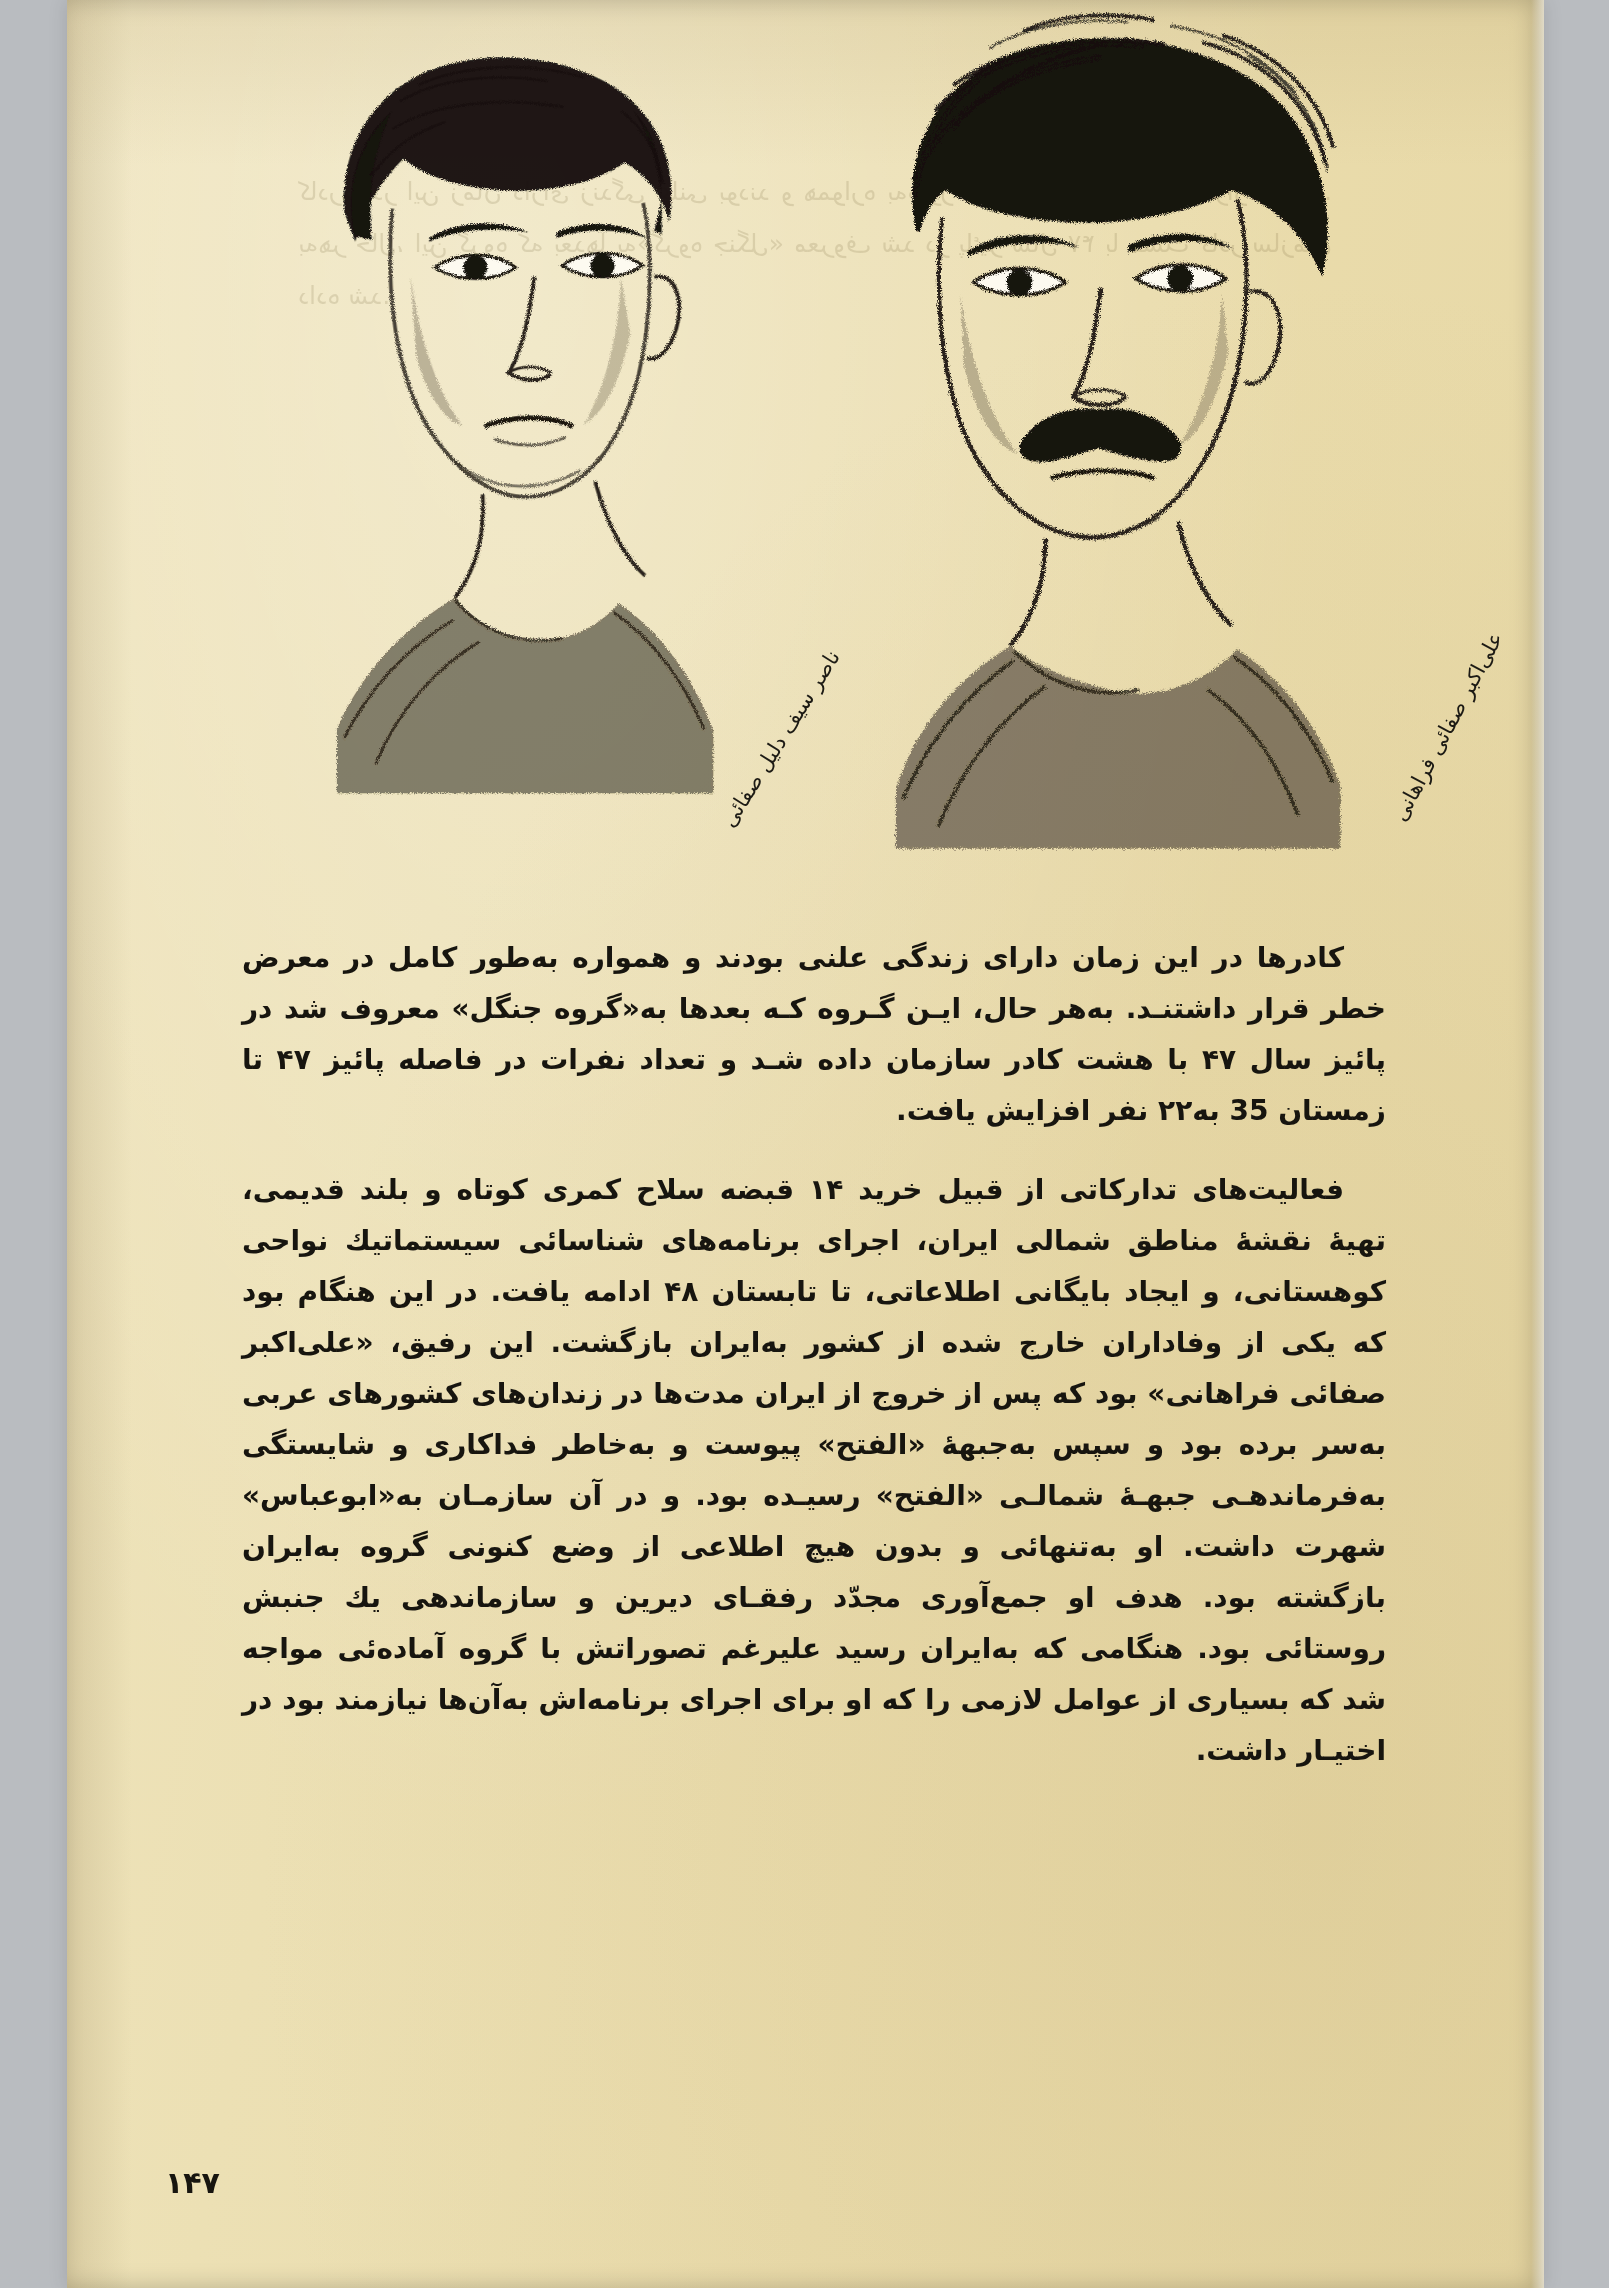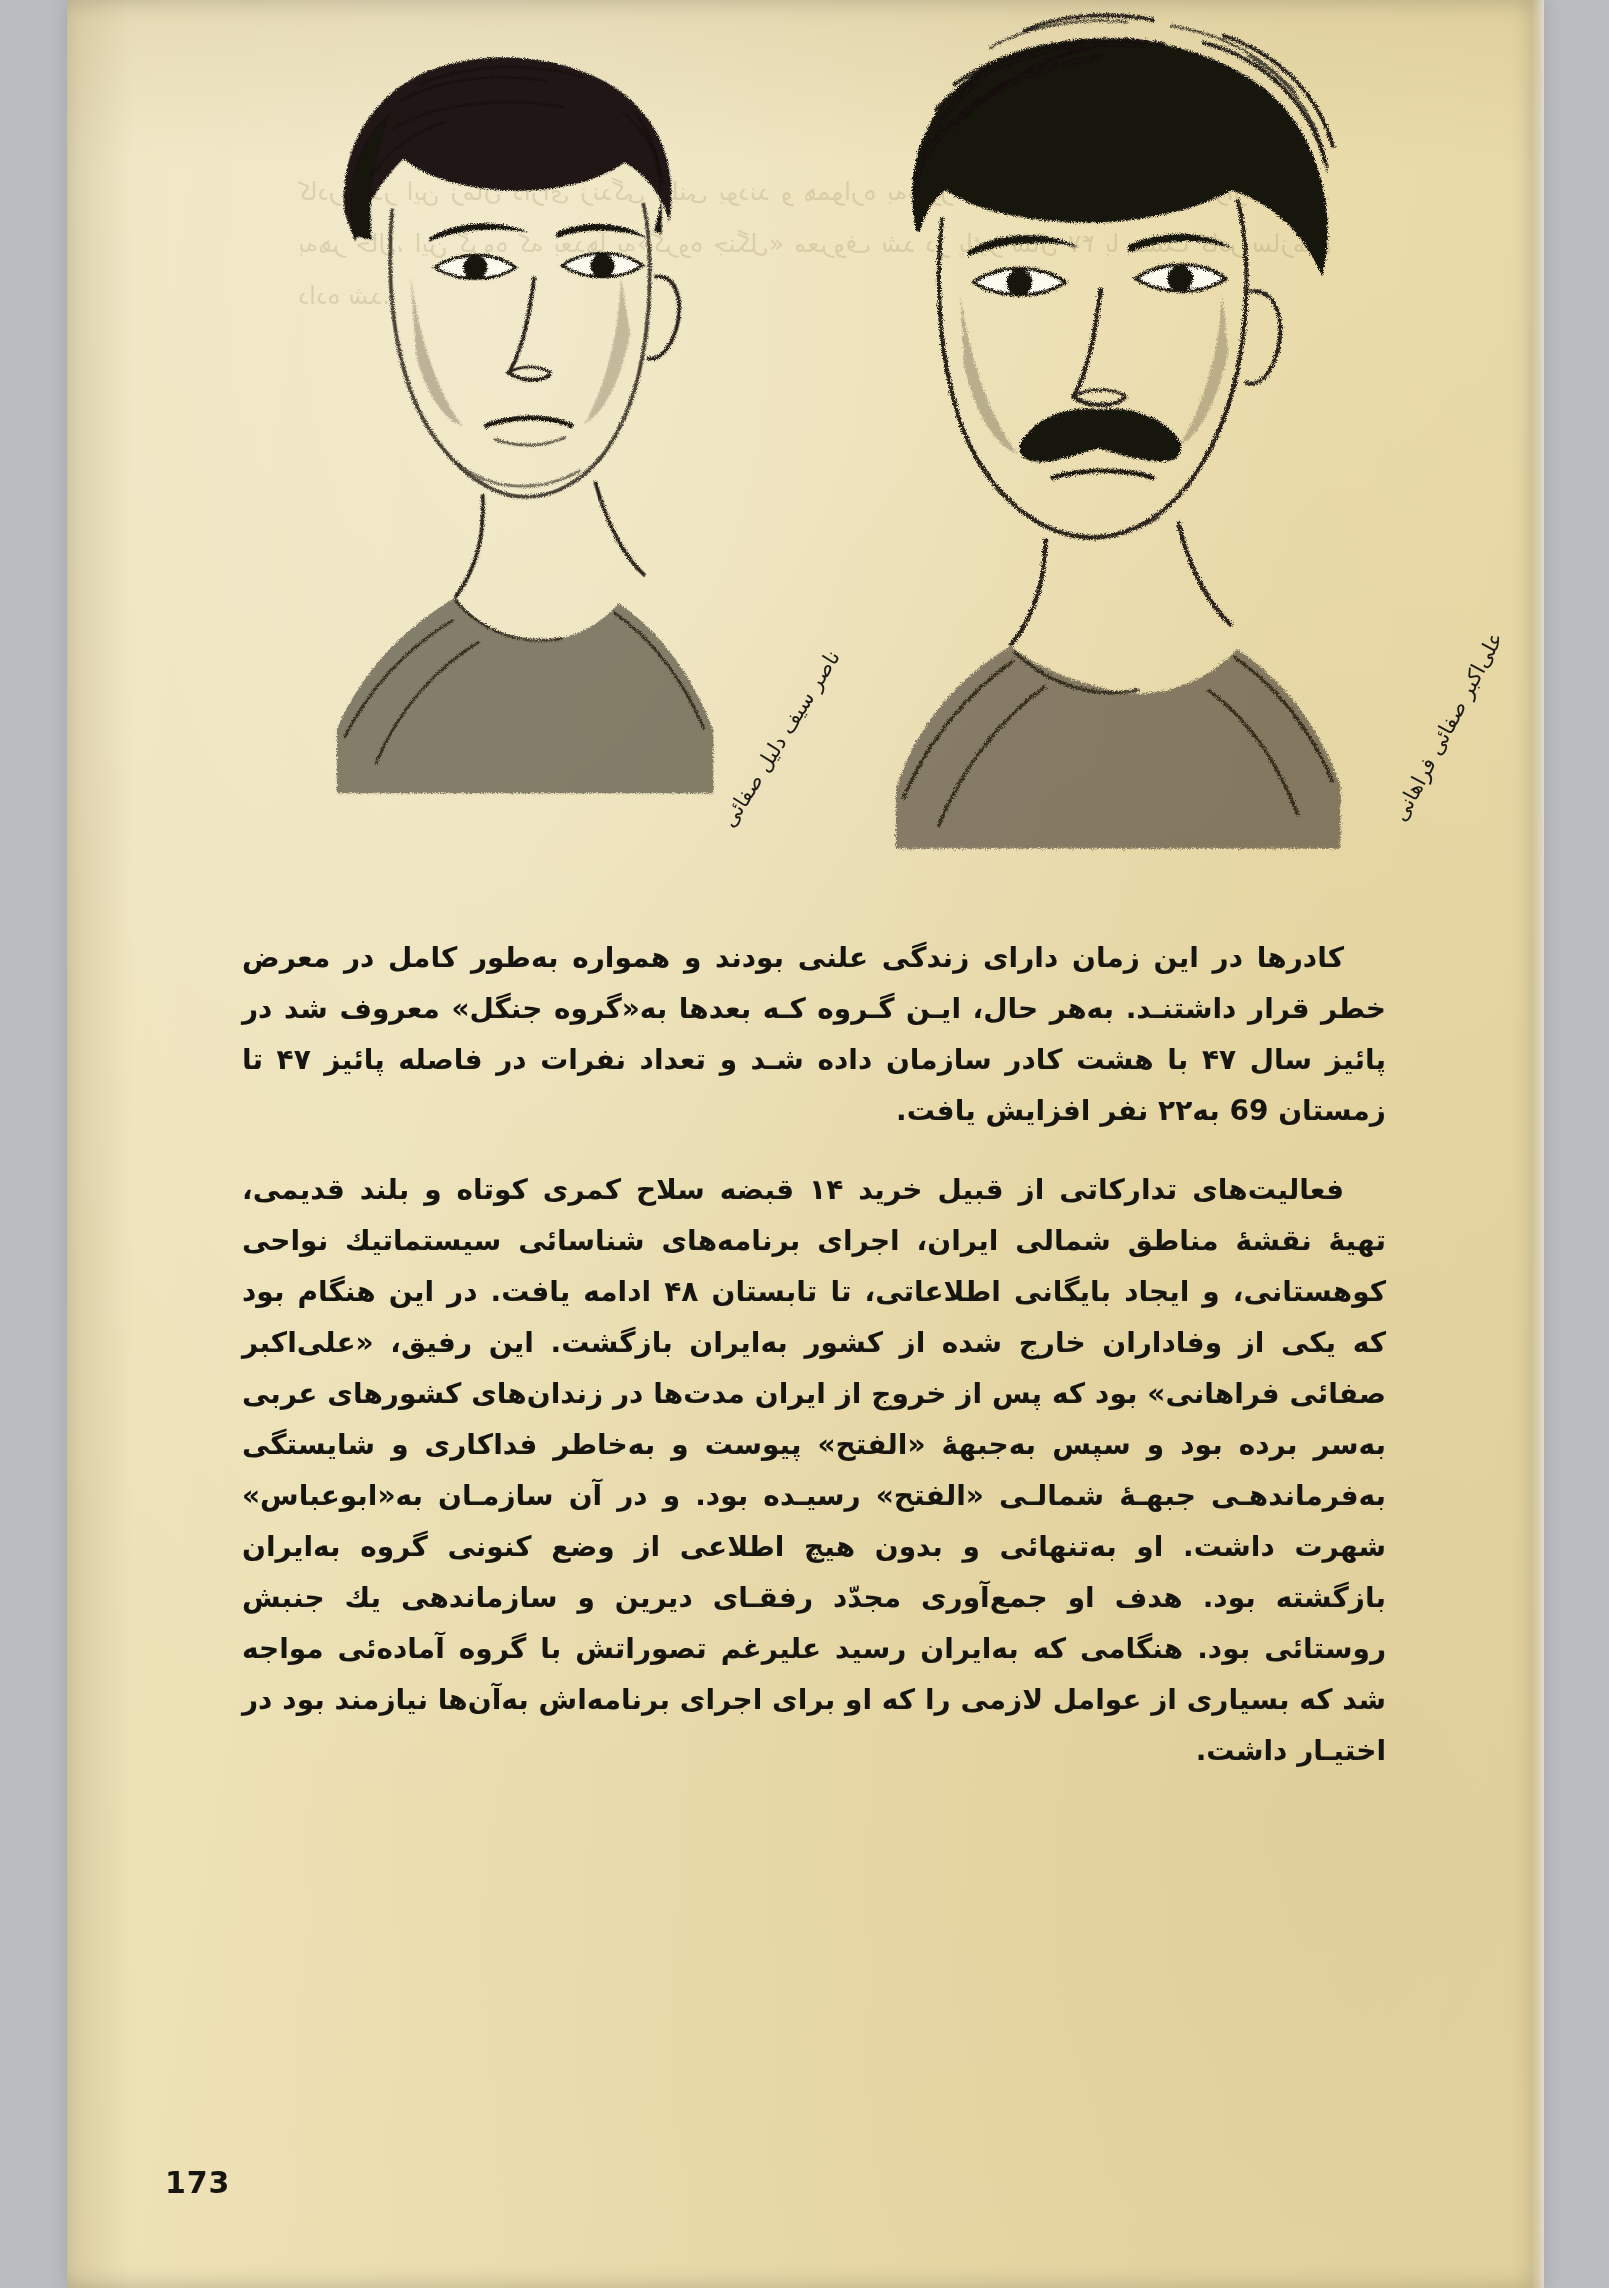--- a/index.html
+++ b/index.html
@@ -288,19 +288,19 @@
           <path d="M1026 706 C1064 742 1112 758 1162 748"></path>
         </g>
       </g>
     </svg>
   </div>
 
   <div class="caption" id="caption-left">ناصر سیف دلیل صفائی</div>
   <div class="caption" id="caption-right">علی‌اکبر صفائی فراهانی</div>
 
   <div id="body-text">
-    <p class="indent">کادرها در این زمان دارای زندگی علنی بودند و همواره به‌طور کامل در معرض خطر قرار داشتنـد. به‌هر حال، ایـن گـروه کـه بعدها به«گروه جنگل» معروف شد در پائیز سال ۴۷ با هشت کادر سازمان داده شـد و تعداد نفرات در فاصله پائیز ۴۷ تا زمستان 69 به۲۲ نفر افزایش یافت.</p>
+    <p class="indent">کادرها در این زمان دارای زندگی علنی بودند و همواره به‌طور کامل در معرض خطر قرار داشتنـد. به‌هر حال، ایـن گـروه کـه بعدها به«گروه جنگل» معروف شد در پائیز سال ۴۷ با هشت کادر سازمان داده شـد و تعداد نفرات در فاصله پائیز ۴۷ تا زمستان 35 به۲۲ نفر افزایش یافت.</p>
     <p class="indent">فعالیت‌های تدارکاتی از قبیل خرید ۱۴ قبضه سلاح کمری کوتاه و بلند قدیمی، تهیهٔ نقشهٔ مناطق شمالی ایران، اجرای برنامه‌های شناسائی سیستماتیك نواحی کوهستانی، و ایجاد بایگانی اطلاعاتی، تا تابستان ۴۸ ادامه یافت. در این هنگام بود که یکی از وفاداران خارج شده از کشور به‌ایران بازگشت. این رفیق، «علی‌اکبر صفائی فراهانی» بود که پس از خروج از ایران مدت‌ها در زندان‌های کشورهای عربی به‌سر برده بود و سپس به‌جبههٔ «الفتح» پیوست و به‌خاطر فداکاری و شایستگی به‌فرماندهـی جبهـهٔ شمالـی «الفتح» رسیـده بود. و در آن سازمـان به«ابوعباس» شهرت داشت. او به‌تنهائی و بدون هیچ اطلاعی از وضع کنونی گروه به‌ایران بازگشته بود. هدف او جمع‌آوری مجدّد رفقـای دیرین و سازماندهی یك جنبش روستائی بود. هنگامی که به‌ایران رسید علیرغم تصوراتش با گروه آماده‌ئی مواجه شد که بسیاری از عوامل لازمی را که او برای اجرای برنامه‌اش به‌آن‌ها نیازمند بود در اختیـار داشت.</p>
   </div>
 
-  <div id="page-number">173</div>
+  <div id="page-number">۱۴۷</div>
 </div>
 
 
 </body></html>

